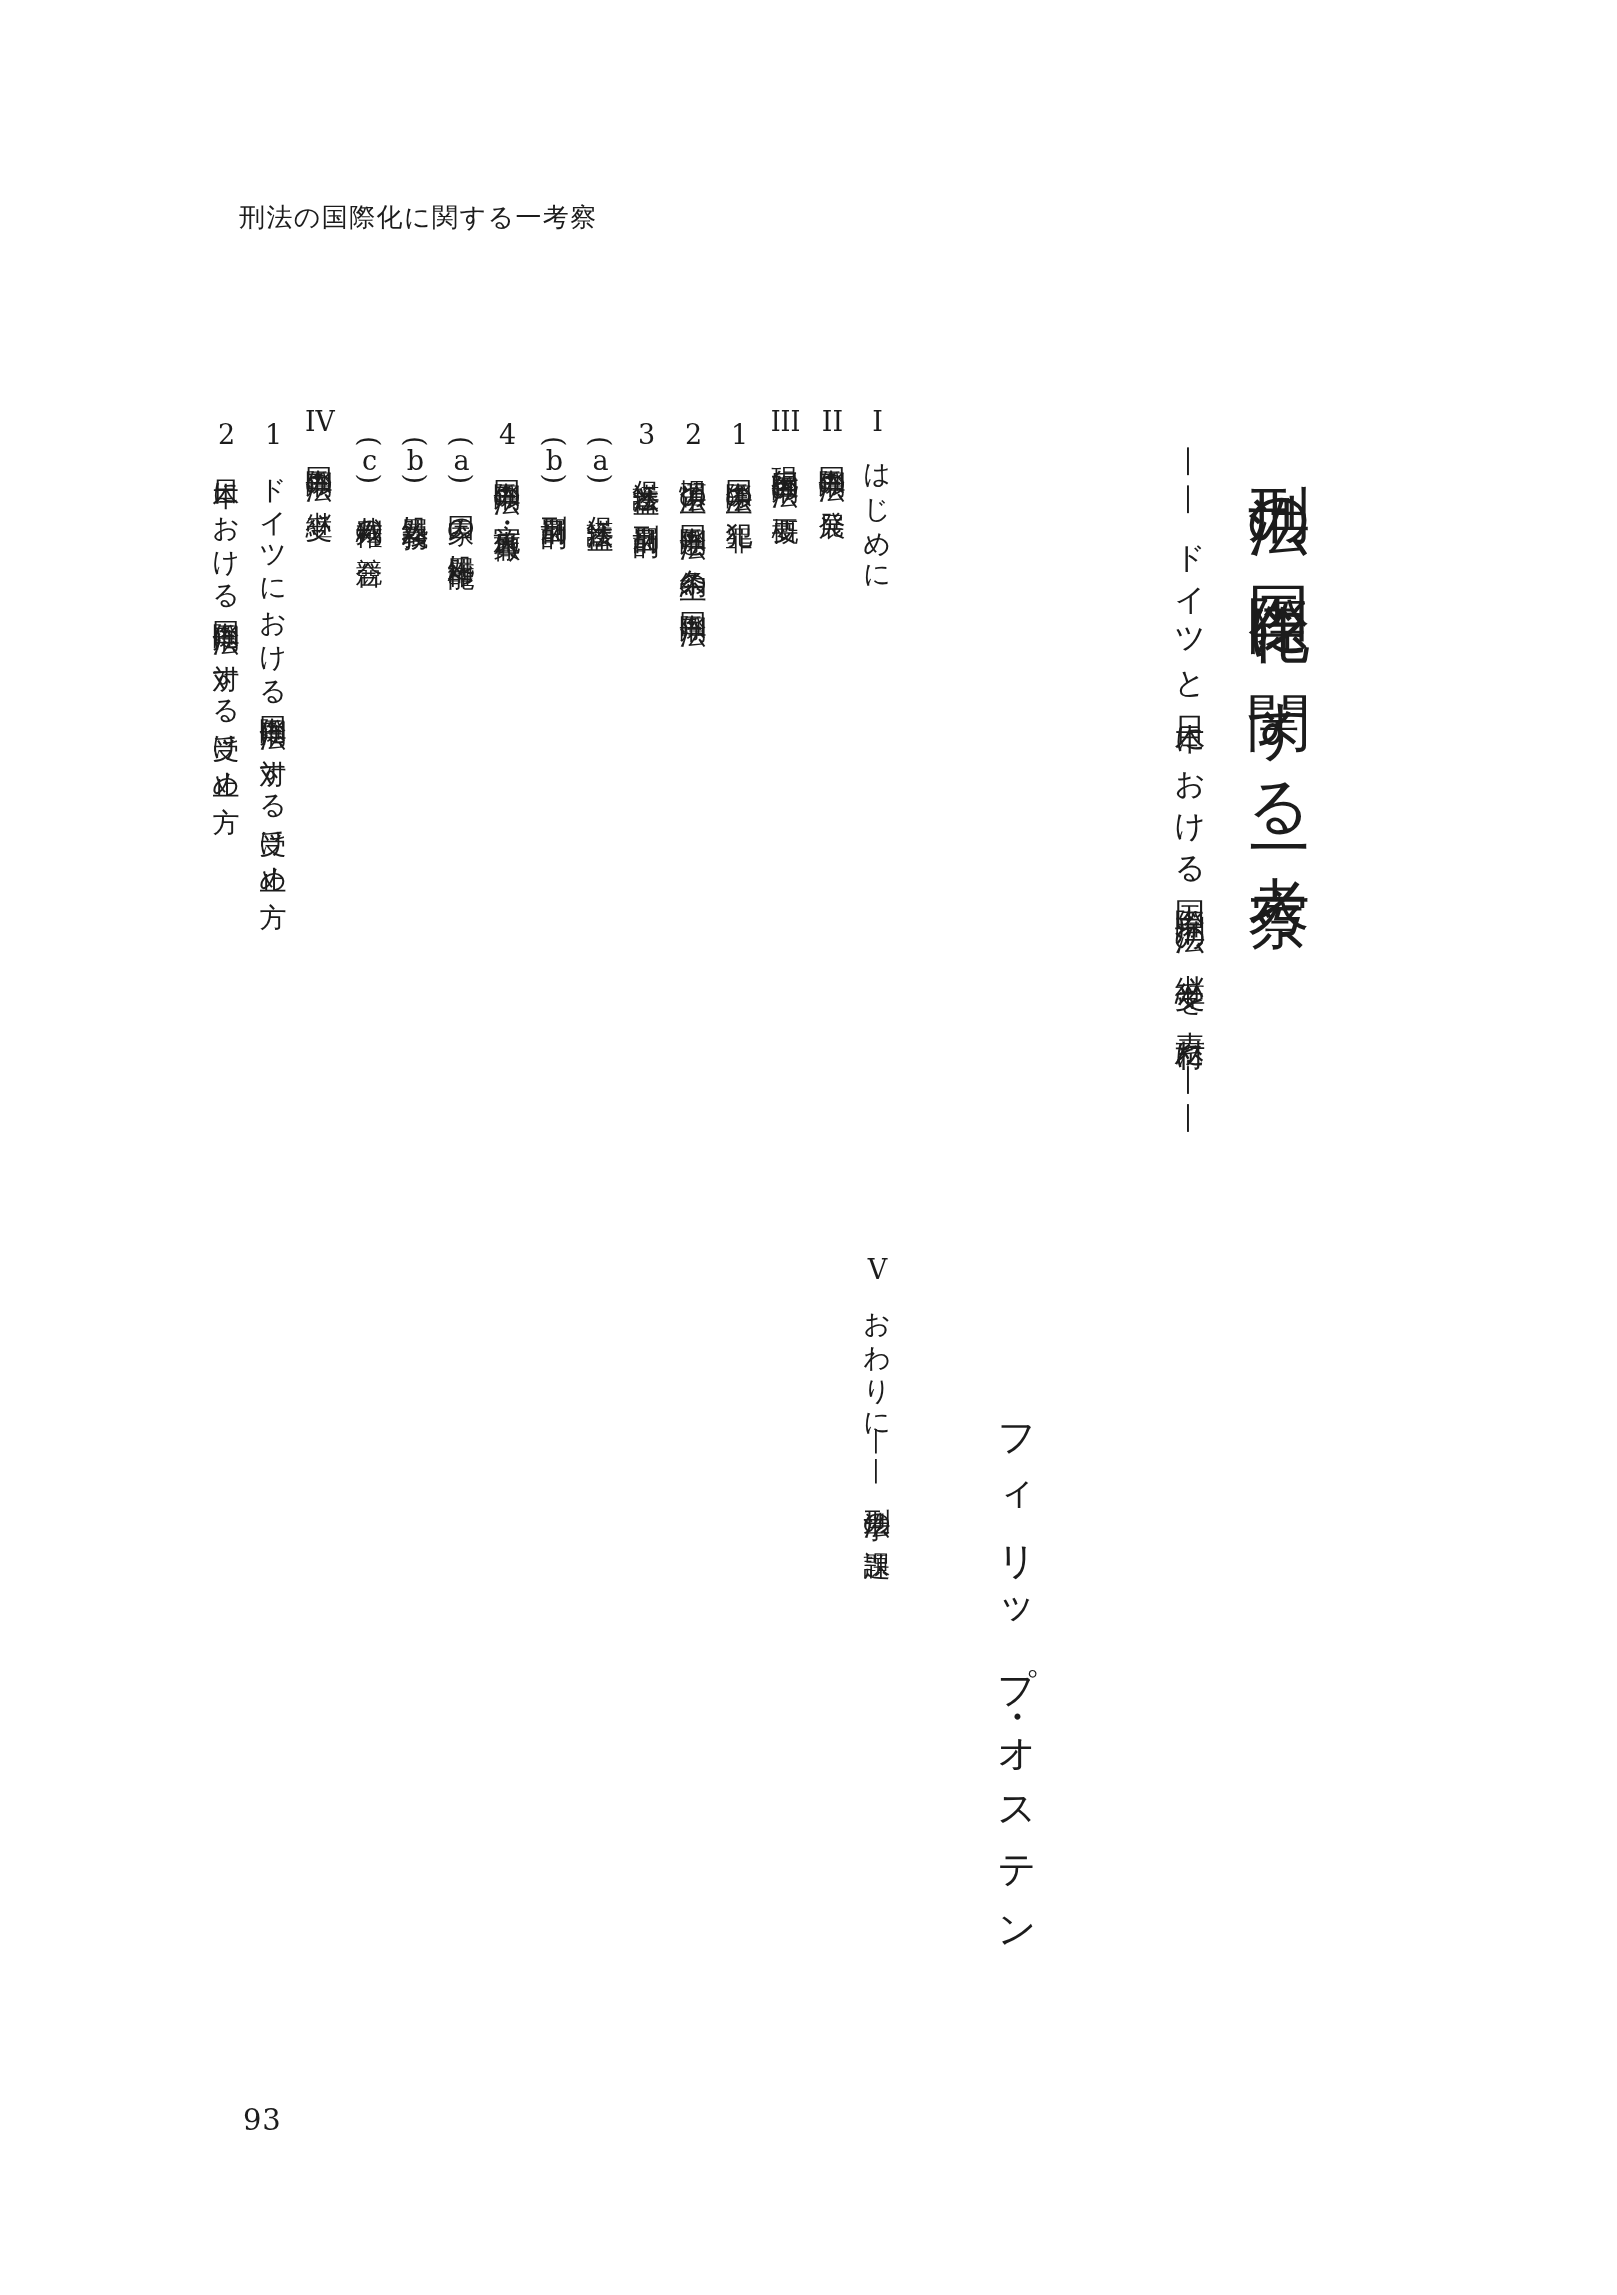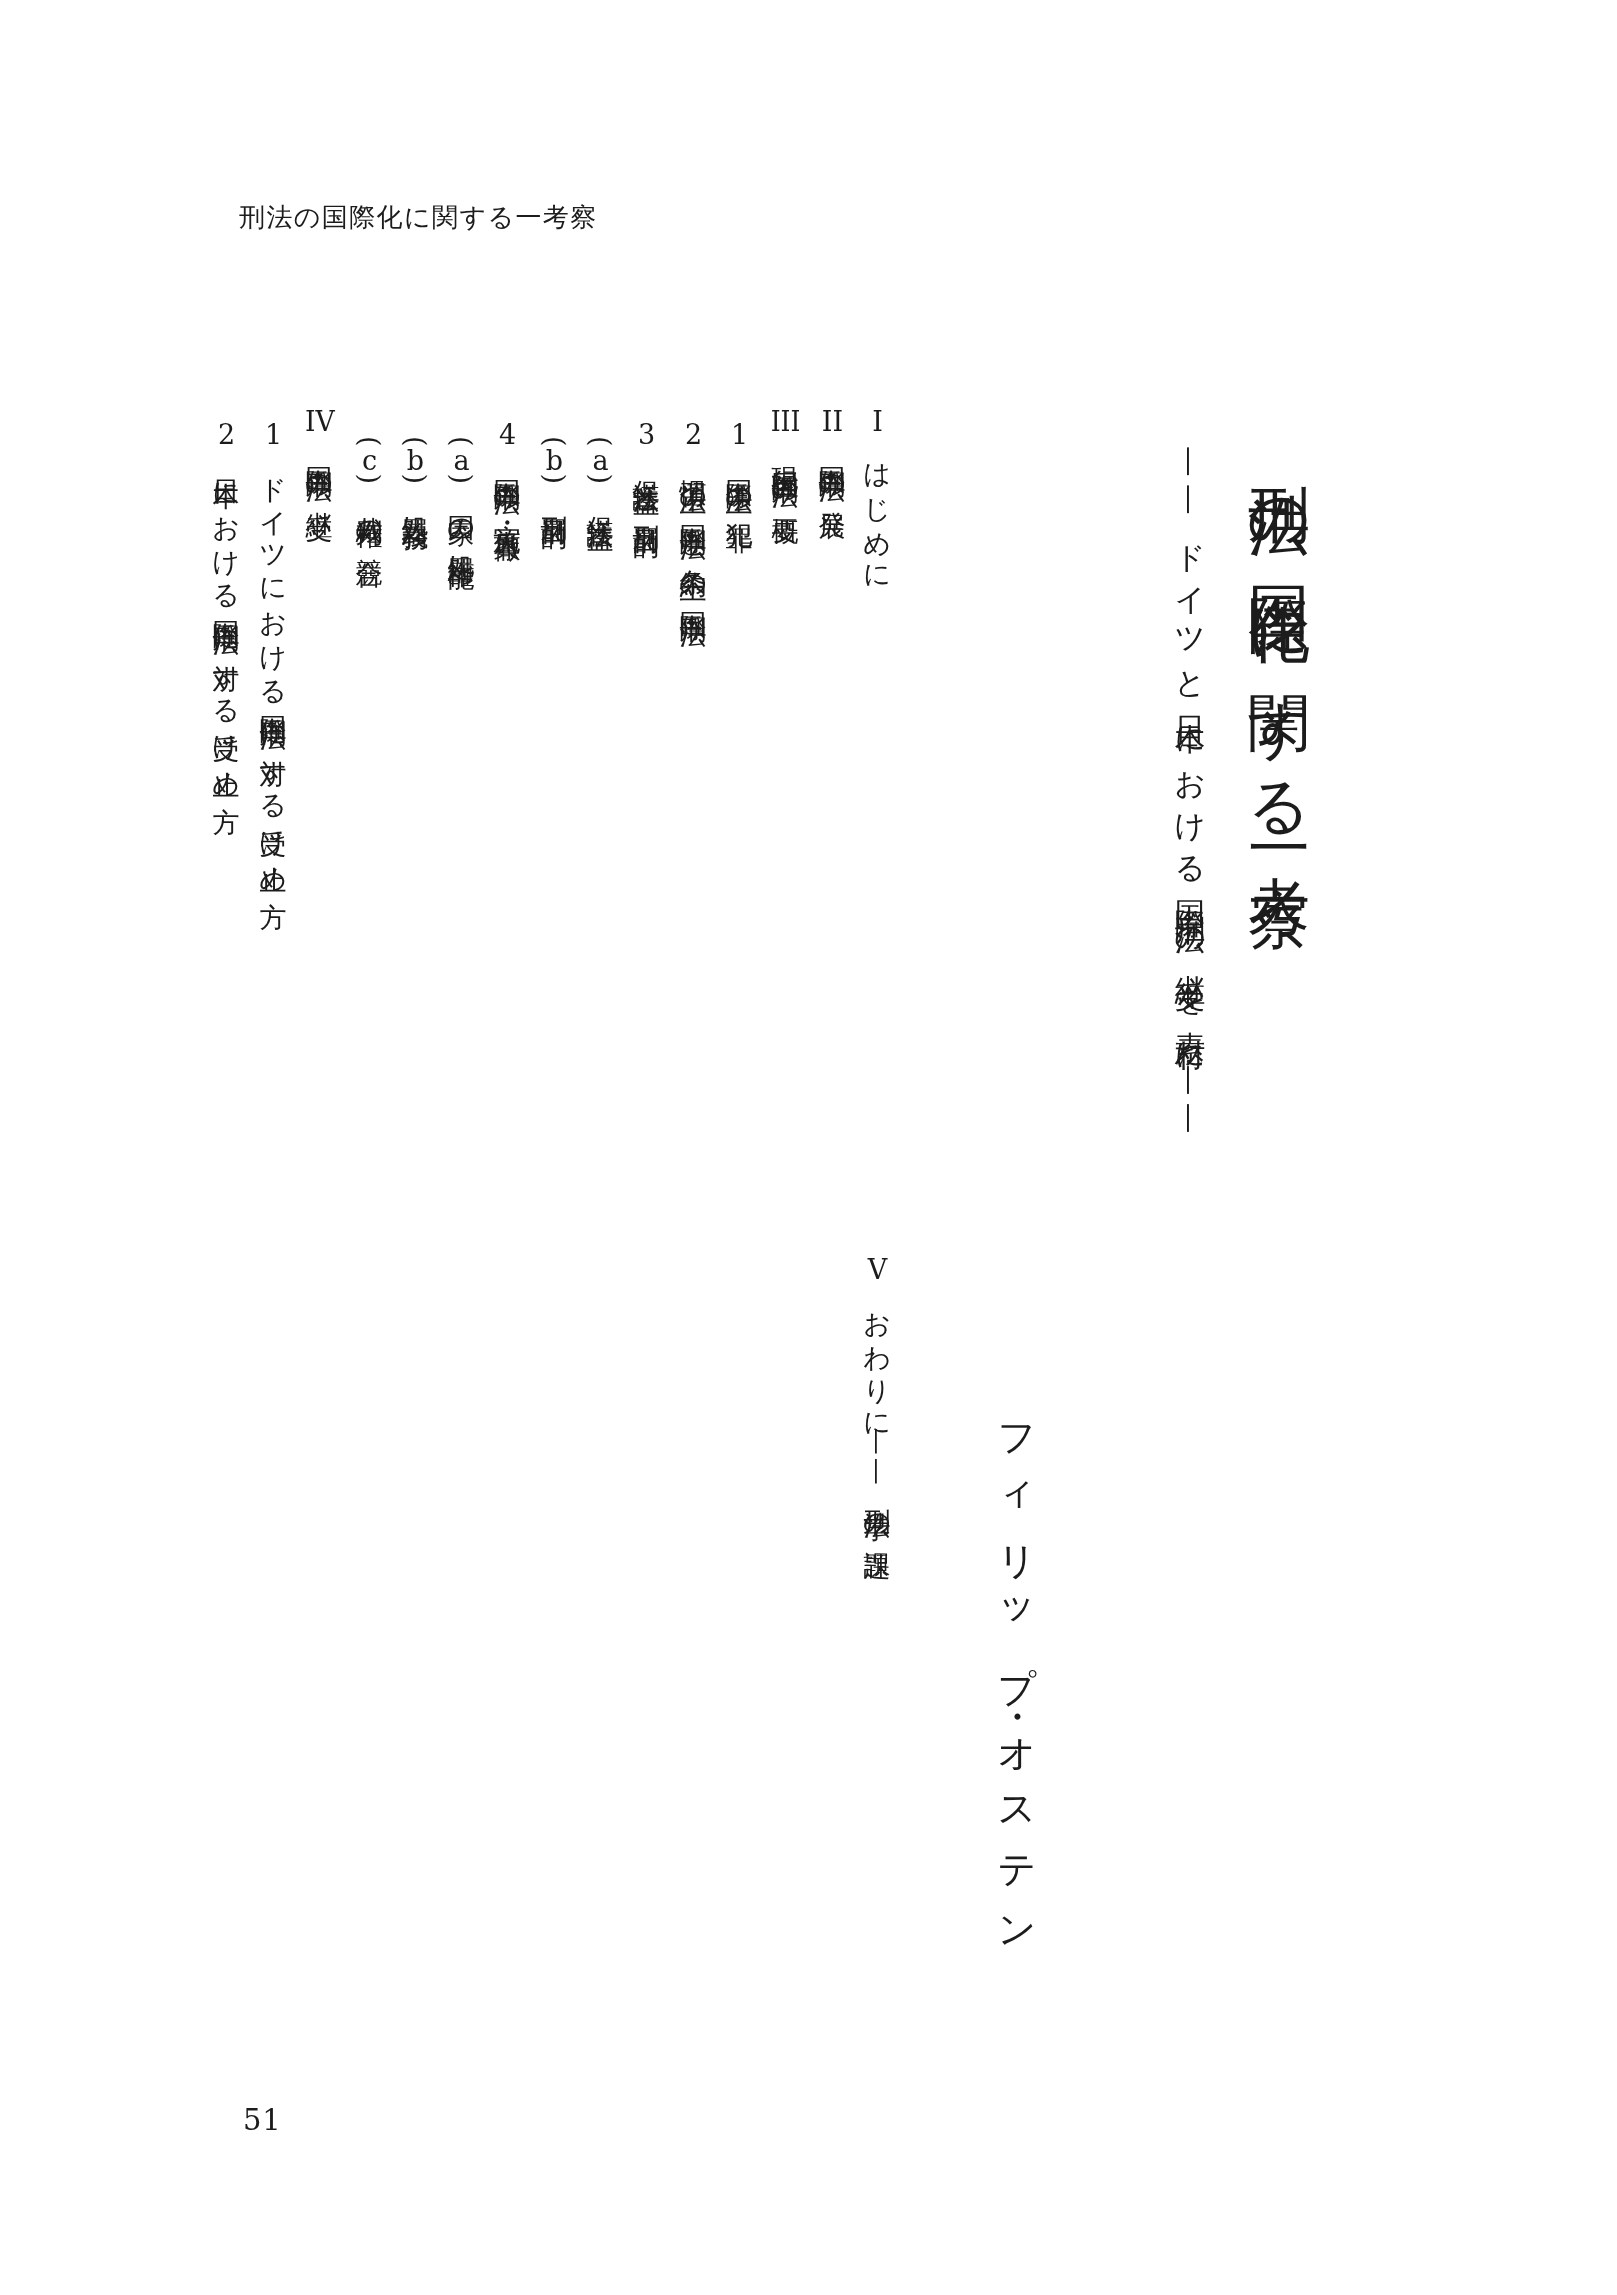--- a/index.html
+++ b/index.html
@@ -116,16 +116,16 @@
     <span class="tcu">1</span><span class="gap"></span><span>ドイツにおける国際刑法に対する受け止め方</span>
   </div>
   <div class="vtext toc-col lvl2 c14">
     <span class="tcu">2</span><span class="gap"></span><span>日本における国際刑法に対する受け止め方</span>
   </div>
 
   <div class="vtext toc-col lvl1 c15">
     <span class="tcu">V</span><span class="gap"></span><span>おわりに——刑法学の課題</span>
   </div>
 
-  <div class="page-number">51</div>
+  <div class="page-number">93</div>
 
 </div>
 
 
 </body></html>

